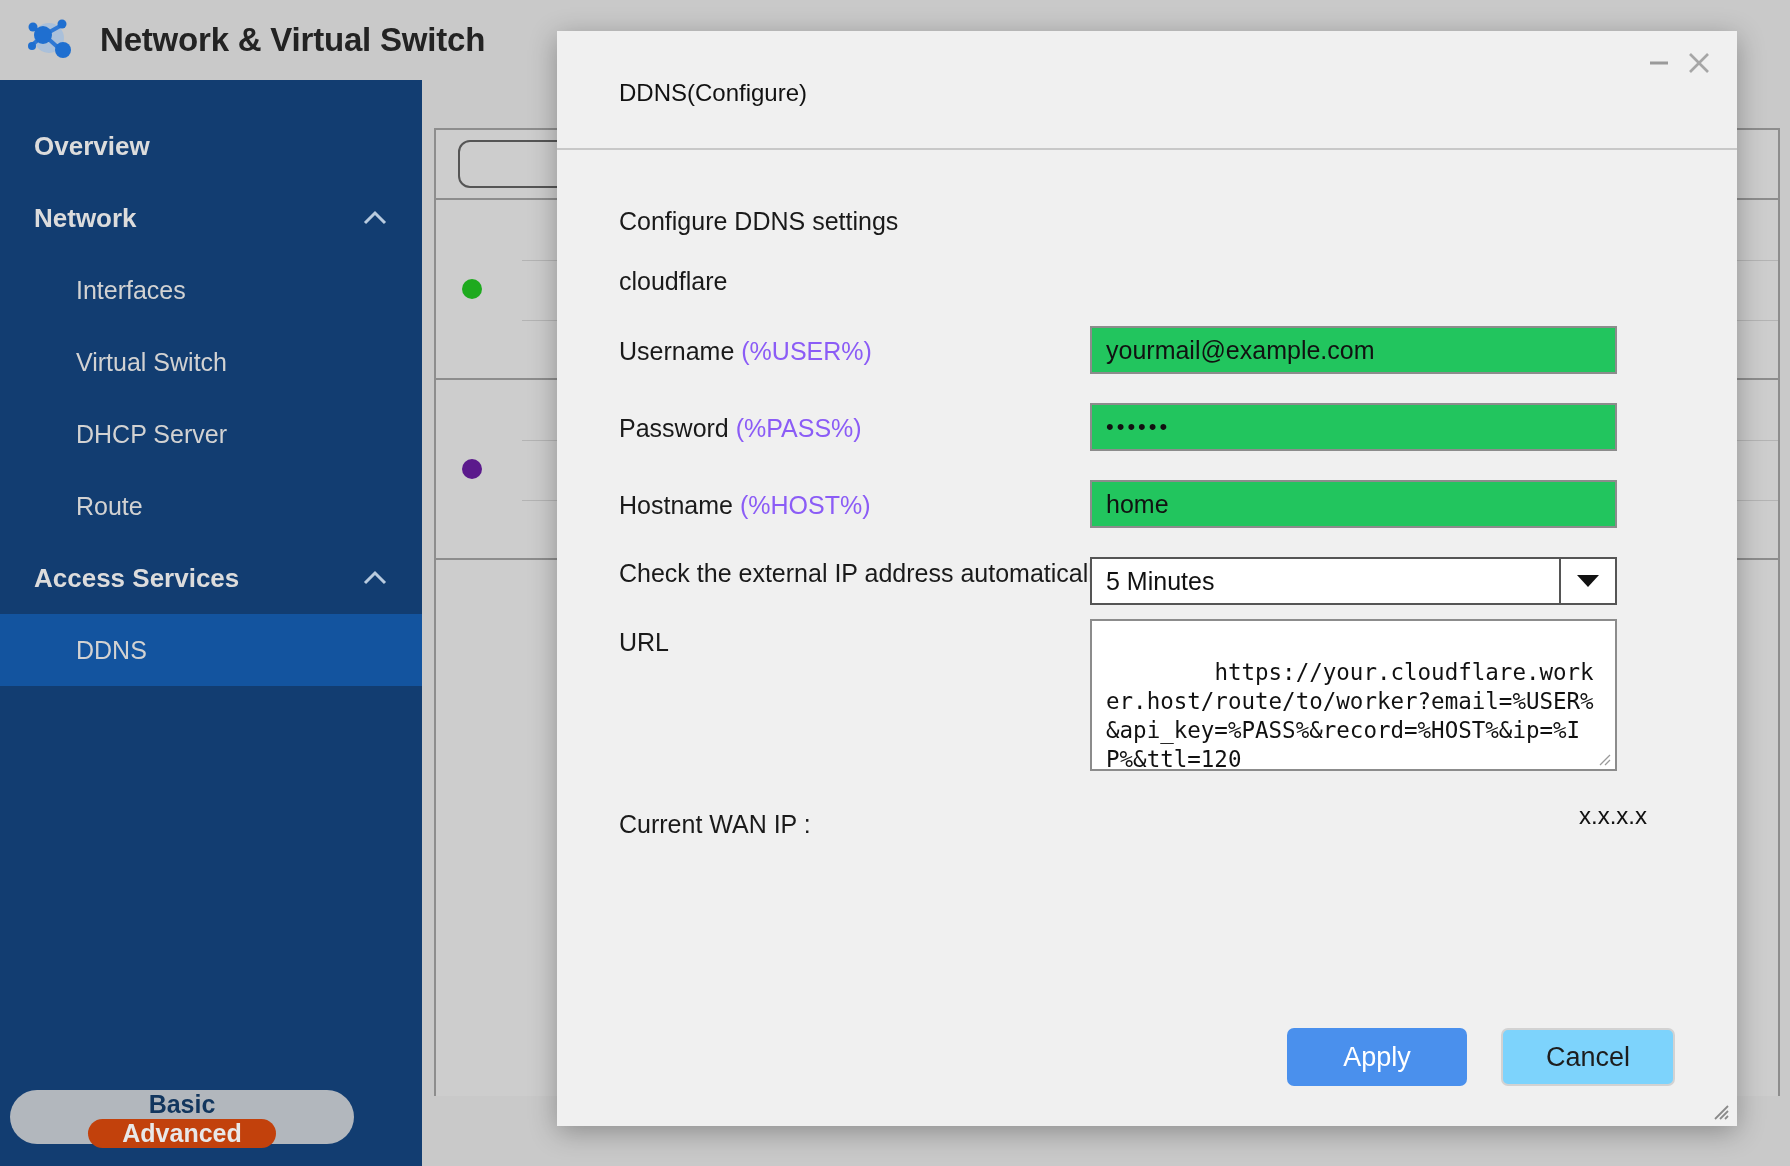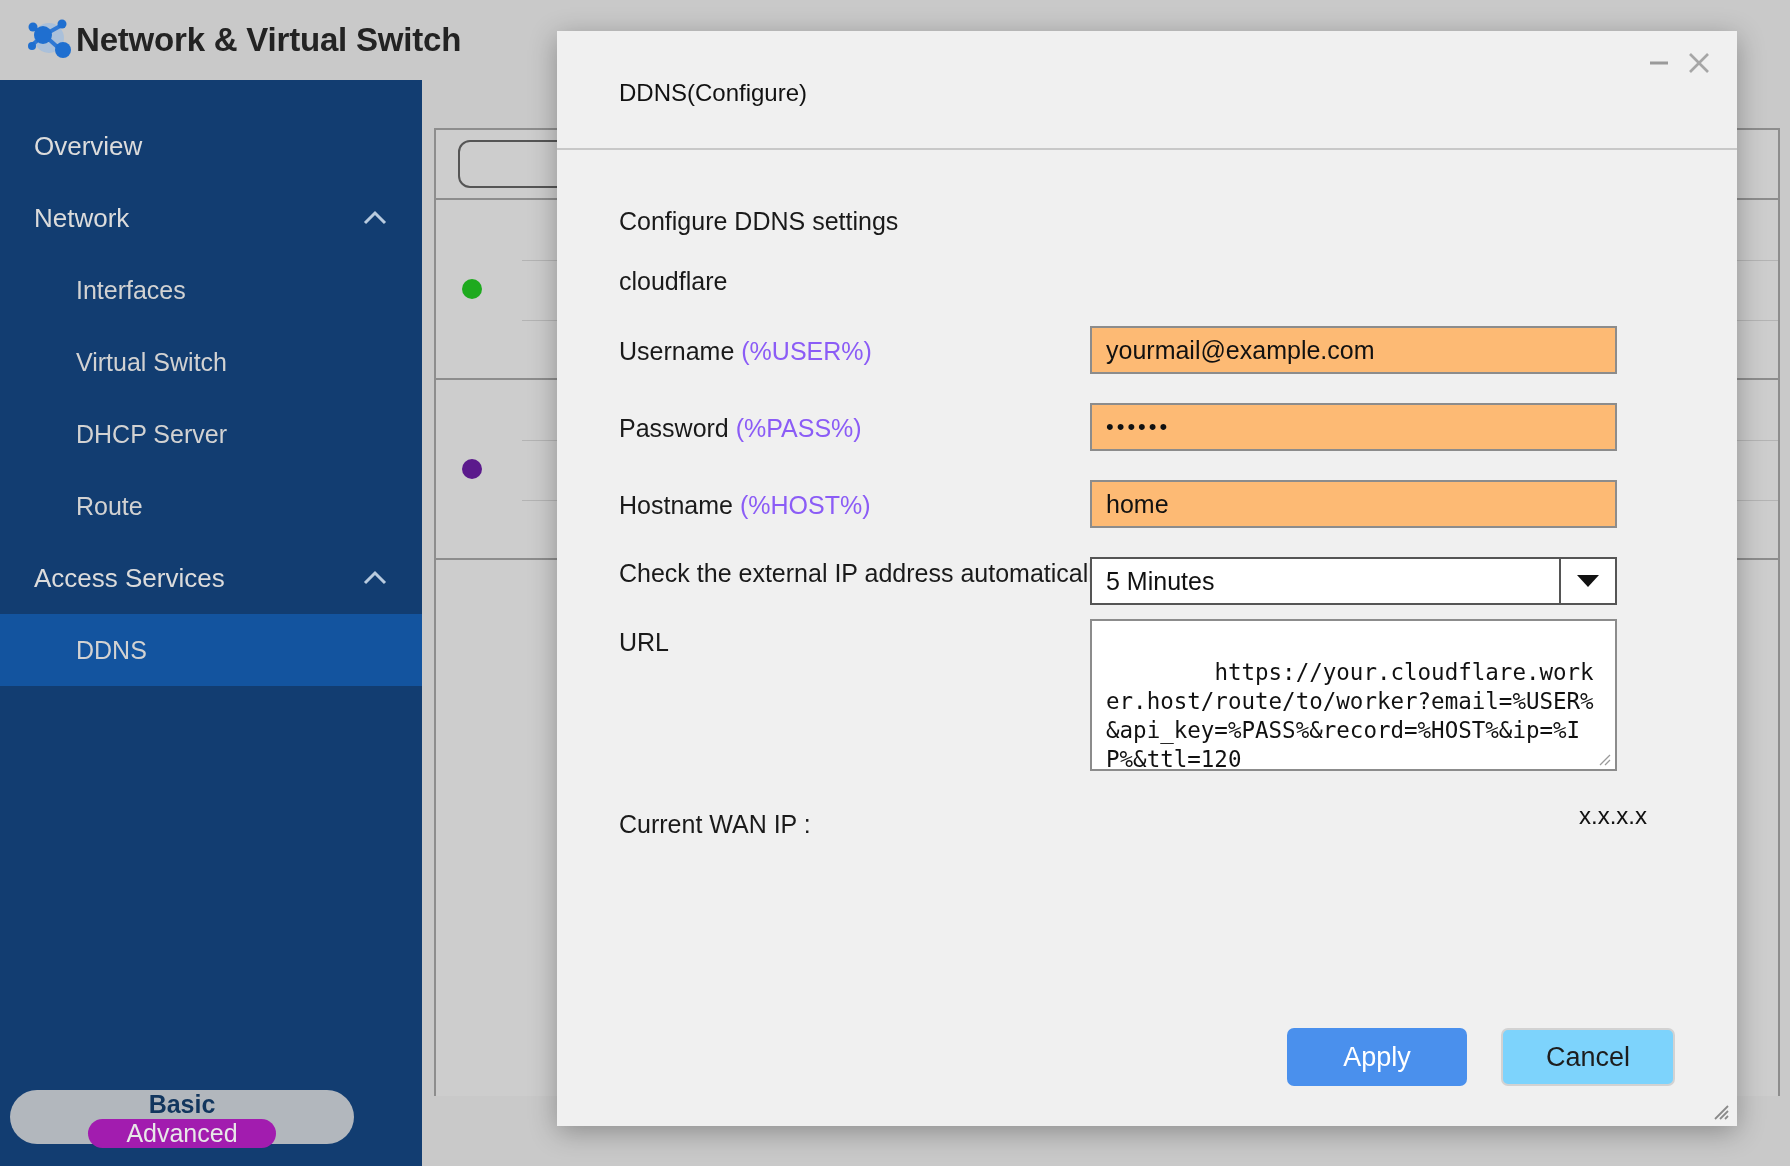--- a/index.html
+++ b/index.html
@@ -15,30 +15,30 @@
 
   
   .app-titlebar {
     position: absolute; left: 0; top: 0; width: 1790px; height: 80px;
     background: #c9c9c9;
     display: flex; align-items: center;
   }
   .app-logo { width: 54px; height: 54px; margin-left: 22px; flex: none; }
   .app-title {
     font-size: 33px; font-weight: bold; color: #232323;
-    white-space: nowrap; letter-spacing: -0.2px;
+    margin-left: 24px; white-space: nowrap; letter-spacing: -0.2px;
   }
 
   
   .sidebar {
     position: absolute; left: 0; top: 80px; width: 422px; height: 1086px;
     background: #123d71;
   }
   .nav-group-label {
-    color: #dcdcdc; font-size: 26px; font-weight: normal;
+    color: #dcdcdc; font-size: 26px; font-weight: bold;
     padding: 0 34px; height: 72px; display: flex; align-items: center;
     justify-content: space-between;
   }
   .nav-group-label.first { margin-top: 30px; }
   .chev {
     width: 26px; height: 16px; flex: none;
   }
   .nav-sub {
     color: #d2d2d2; font-size: 25px;
     padding-left: 76px; height: 72px; display: flex; align-items: center;
@@ -49,22 +49,22 @@
     position: absolute; left: 10px; bottom: 22px;
     width: 344px; height: 54px; border-radius: 27px;
     background: #b2b7bd; display: flex; align-items: center; flex-direction: column;
   }
   .mode-basic {
     flex: 1; text-align: center; font-size: 25px; font-weight: bold;
     color: #12365e;
   }
   .mode-advanced {
     width: 188px; height: 54px; border-radius: 27px;
-    background: #a21caf; color: #e8e8e8;
-    font-size: 25px; font-weight: normal;
+    background: #c2410c; color: #e8e8e8;
+    font-size: 25px; font-weight: bold;
     display: flex; align-items: center; justify-content: center;
   }
 
   
   .content {
     position: absolute; left: 422px; top: 80px;
     width: 1368px; height: 1086px; background: #c9c9c9;
   }
   .table-panel {
     position: absolute; left: 12px; top: 48px; right: 10px; bottom: 70px;
@@ -115,21 +115,21 @@
   .dlg-body { position: relative; height: 860px; padding: 0; }
   .lbl {
     position: absolute; left: 62px;
     font-size: 25px; color: #1a1a1a; white-space: nowrap;
   }
   .tok { color: #8b5cf6; }
 
   .fld {
     position: absolute; left: 533px;
     width: 527px; height: 48px;
-    background: #fdba74; border: 2px solid #8c8c8c;
+    background: #22c55e; border: 2px solid #8c8c8c;
     font-size: 25px; color: #111;
     display: flex; align-items: center; padding-left: 14px;
   }
   .dots { font-size: 22px; letter-spacing: 3px; color: #111; }
 
   .select {
     position: absolute; left: 533px; width: 527px; height: 48px;
     border: 2px solid #555; background: #fff; display: flex; align-items: center;
   }
   .select-val {

